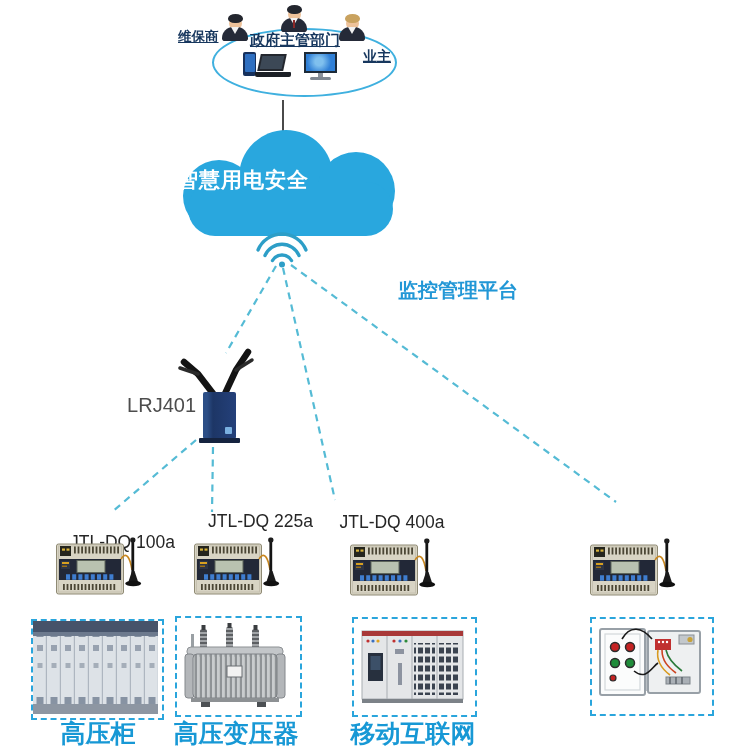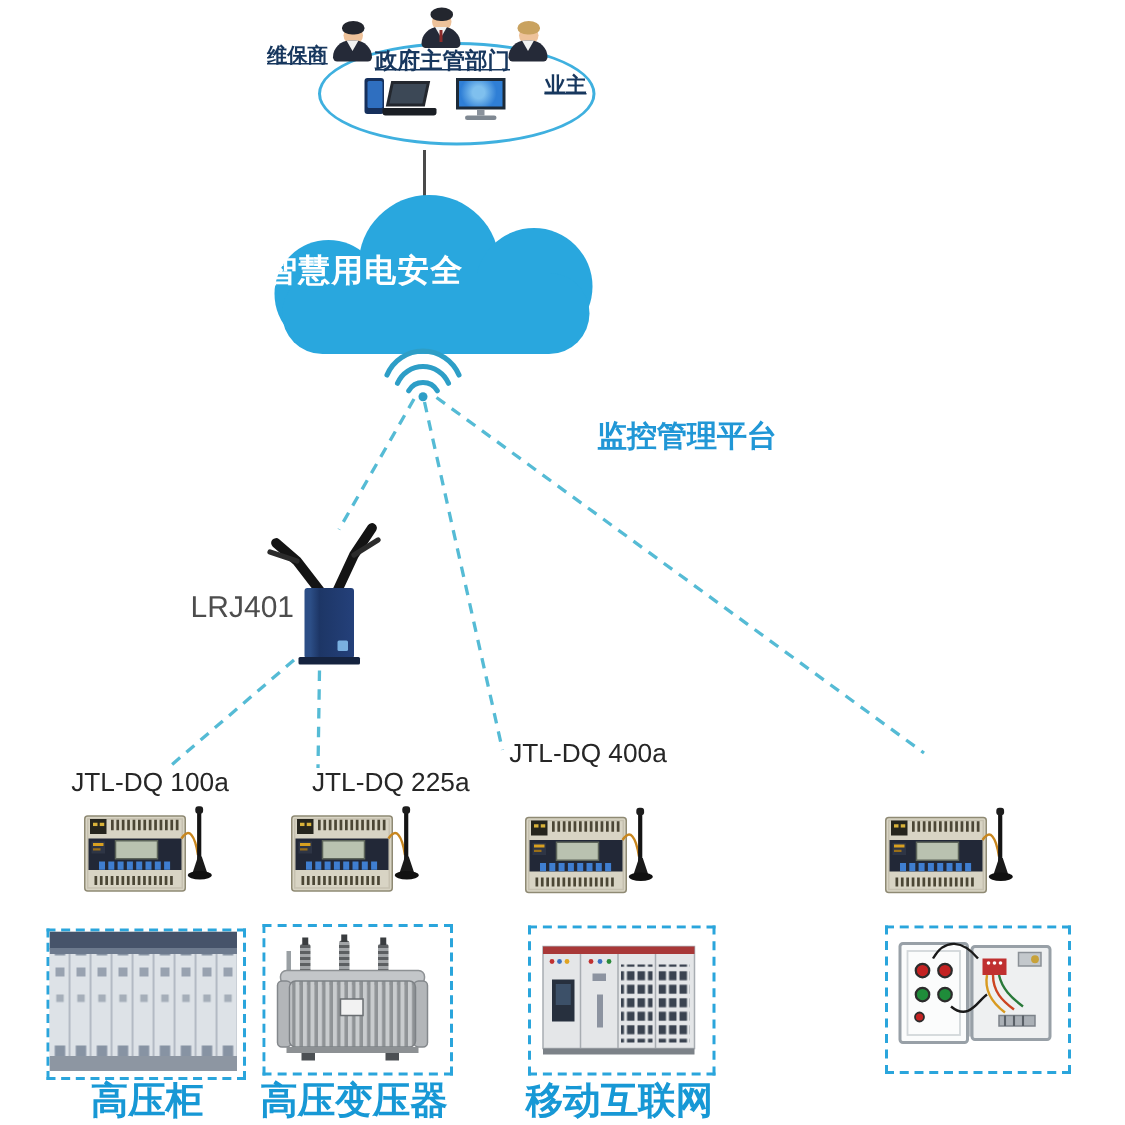--- a/index.html
+++ b/index.html
@@ -167,23 +167,23 @@
     </g>
     <g stroke="#2b2b2b" stroke-width="3.5" stroke-linecap="round" fill="none">
       <path d="M26,30 L8,24"></path>
       <path d="M64,26 L80,16"></path>
     </g>
   </svg>
   <div class="abs router-box"></div>
   <div class="abs router-base"></div>
   <div class="abs router-label">LRJ401</div>
 
-  <div class="abs det-label" style="left:25px;top:511px;">JTL-DQ 100a</div>
+  <div class="abs det-label" style="left:25px;top:532px;text-align:right;">JTL-DQ 100a</div>
   <div class="abs det-label" style="left:163px;top:511px;text-align:right;">JTL-DQ 225a</div>
-  <div class="abs det-label" style="left:317px;top:492px;">JTL-DQ 400a</div>
+  <div class="abs det-label" style="left:317px;top:512px;">JTL-DQ 400a</div>
 
   <svg class="abs det" style="left:56px;top:537px;" width="88" height="62" viewBox="0 0 88 62">
       <use href="#detector-art"></use>
     </svg>
   <svg class="abs det" style="left:194px;top:537px;" width="88" height="62" viewBox="0 0 88 62">
       <use href="#detector-art"></use>
     </svg>
   <svg class="abs det" style="left:350px;top:538px;" width="88" height="62" viewBox="0 0 88 62">
       <use href="#detector-art"></use>
     </svg>

